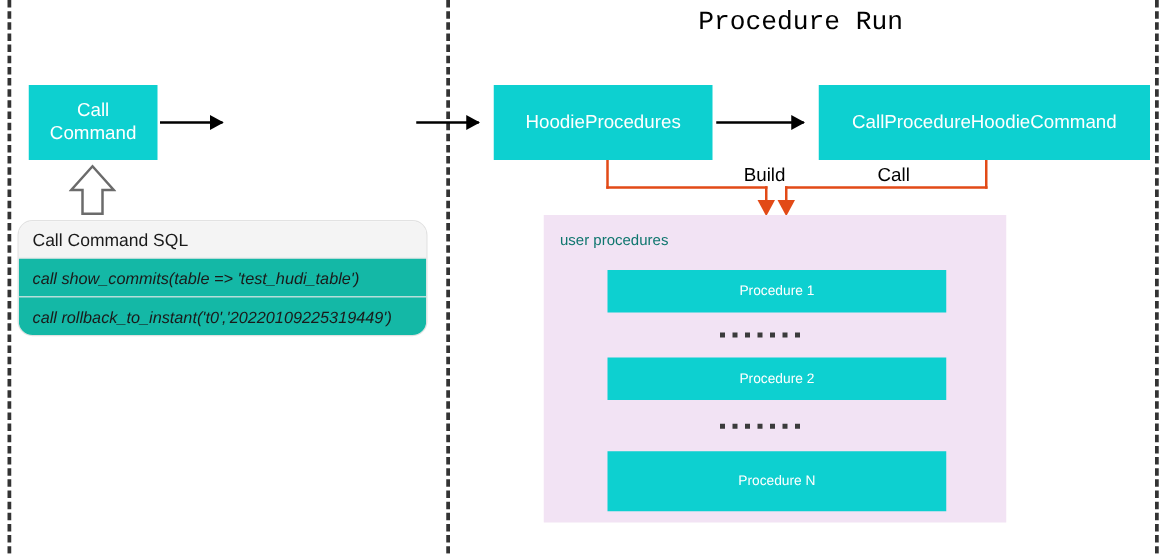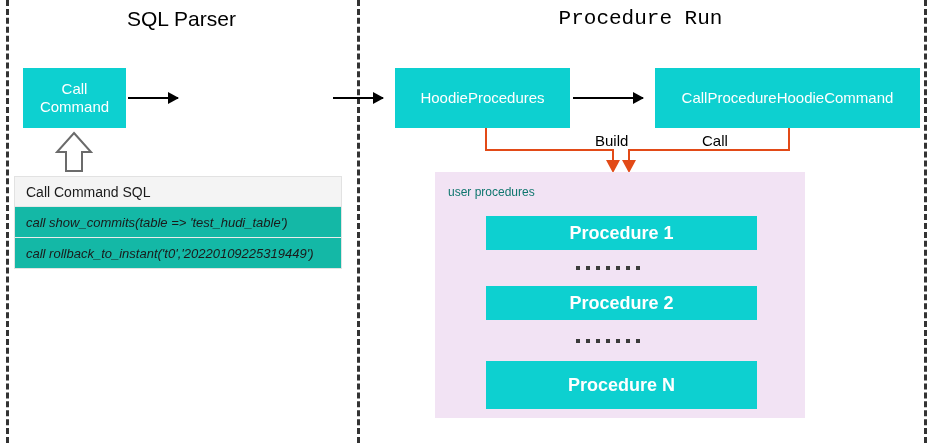--- a/index.html
+++ b/index.html
@@ -78,21 +78,21 @@
     position: absolute;
     width: 38px;
     height: 42px;
   }
 
   
   .sql-table {
     position: absolute;
     box-sizing: border-box;
     border: 1px solid #e2e2e2;
-    border-radius: 0;
+    border-radius: 12px;
     background: #ffffff;
     overflow: hidden;
   }
   .sql-head {
     box-sizing: border-box;
     height: 30px;
     background: #f4f4f4;
     border-bottom: 1px solid #e6e6e6;
     display: flex;
     align-items: center;
@@ -156,23 +156,22 @@
     white-space: nowrap;
     line-height: 1;
   }
   .proc-box {
     position: absolute;
     background: #0DD0D0;
     color: #ffffff;
     display: flex;
     align-items: center;
     justify-content: center;
-    font-size: 18px;
-    line-height: 1;
-    font-weight: bold;
+    font-size: 11px;
+    line-height: 1;
   }
   .dots {
     position: absolute;
     display: flex;
     gap: 6px;
     align-items: center;
   }
   .dots i {
     display: block;
     width: 4px;
@@ -182,21 +181,20 @@
 </style>
 </head>
 <body>
 
 <div id="canvas">
 
   <div class="divider" style="left:6px;"></div>
   <div class="divider" style="left:357px;"></div>
   <div class="divider" style="left:924px;"></div>
 
-  <div class="section-title" style="left:6px; top:8px; width:351px;">SQL Parser</div>
   <div class="section-title" style="left:357px; top:8px; width:567px;font-family:Liberation Mono, monospace;">Procedure Run</div>
 
   <div class="tealbox two-line" style="left:23px; top:68px; width:103px; height:60px;">
     <span>
       <span>Call</span><br>
       <span>Command</span>
     </span>
   </div>
 
 

